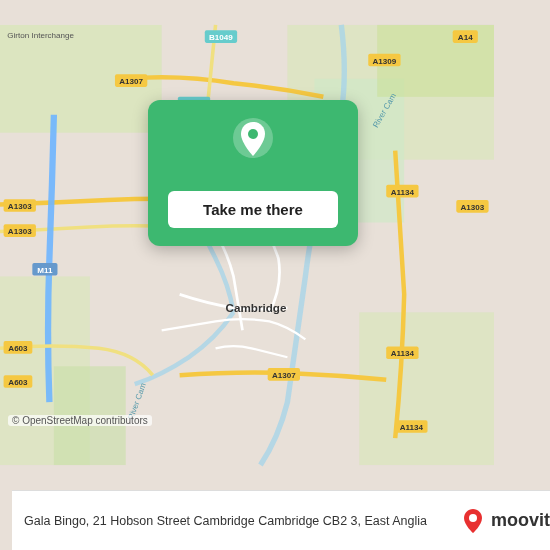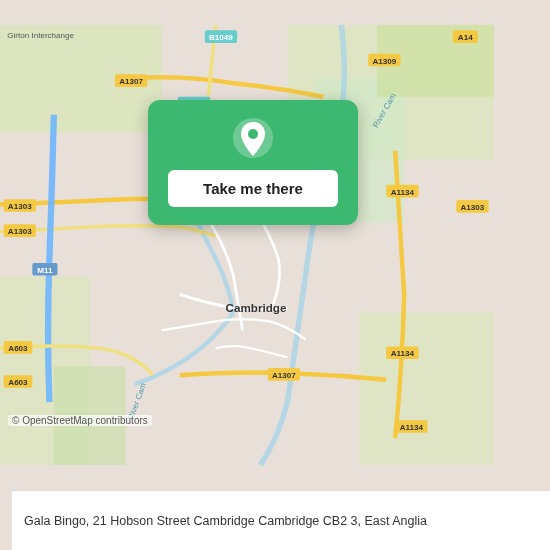--- a/index.html
+++ b/index.html
@@ -20,20 +20,21 @@
       left: 148px;
       width: 210px;
       background: #3db870;
       border-radius: 12px;
       padding: 16px 20px 18px;
       display: flex;
       flex-direction: column;
       align-items: center;
       box-shadow: 0 4px 16px rgba(0,0,0,0.25);
       z-index: 10;
+      gap: 21px;
     }
 
     .popup-pin {
       width: 44px;
       height: 44px;
       margin-bottom: 10px;
     }
 
     .popup-btn {
       background: white;
@@ -209,13 +210,21 @@
     </svg>
     <button class="popup-btn">Take me there</button>
   </div>
 
   
   <div class="copyright">© OpenStreetMap contributors</div>
 </div>
 
 <div id="info-bar">
   <span class="info-text">Gala Bingo, 21 Hobson Street Cambridge Cambridge CB2 3, East Anglia</span>
+  <div class="moovit-logo">
+
+    <svg class="moovit-icon" viewBox="0 0 28 28" xmlns="http://www.w3.org/2000/svg">
+      <path d="M14 2 C9 2 5 6 5 11 C5 18 14 26 14 26 C14 26 23 18 23 11 C23 6 19 2 14 2 Z" fill="#e83030"></path>
+      <circle cx="14" cy="11" r="4" fill="white"></circle>
+    </svg>
+    <span>moovit</span>
+  </div>
 </div>
 
 </body></html>

